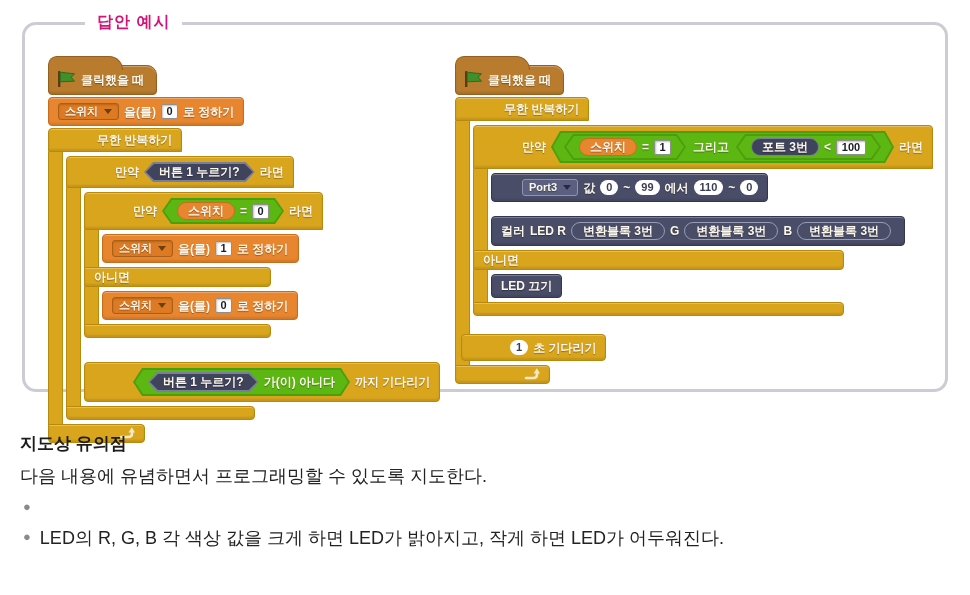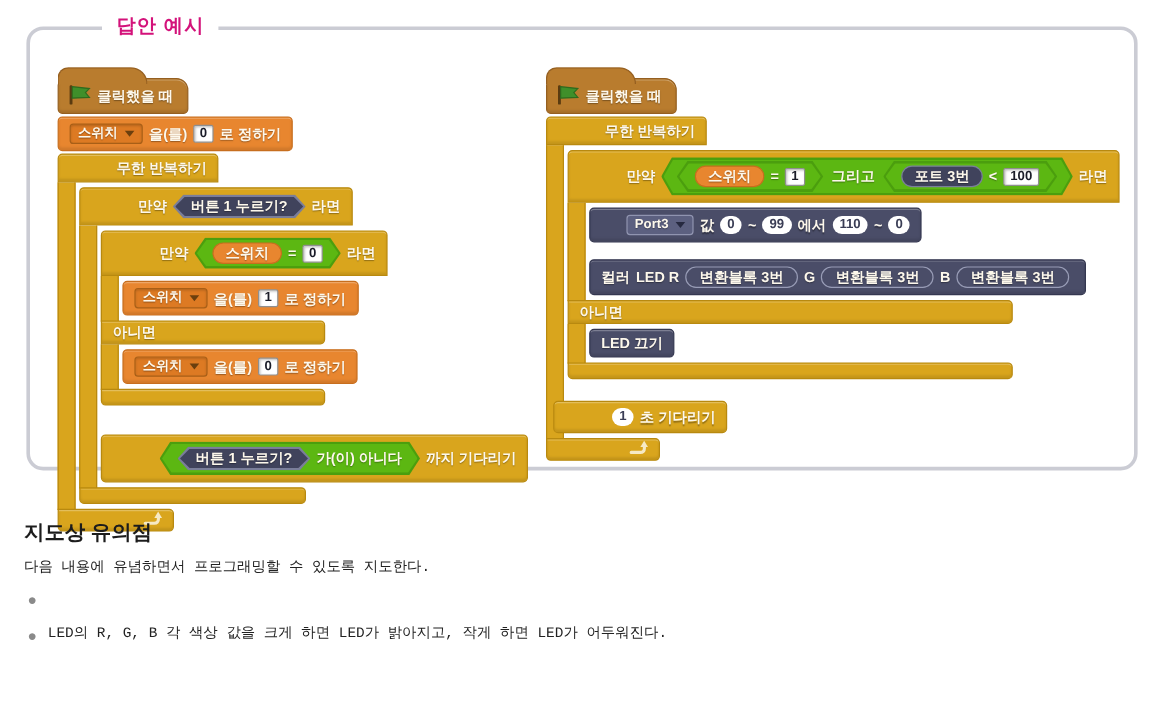--- a/index.html
+++ b/index.html
@@ -67,21 +67,21 @@
   .arr { width:0; height:0; border-left:4px solid transparent; border-right:4px solid transparent; }
   .dd-orange .arr { border-top:5px solid #6b3f0e; }
   .dd-navy   .arr { border-top:5px solid #262940; }
   .slot { border:1px solid #9underline; border:1px solid #989cb6; border-radius:999px;
           padding:2px 11px; background:#4a4d68; }
   .b { font-weight:700; }
 
   
   .notes { position:absolute; left:20px; top:432px; width:940px; color:#1c1c1c; }
   .notes h3 { font-size:17px; font-weight:700; font-family:"Liberation Sans",sans-serif; }
-  .notes p  { font-family:Liberation Mono, monospace; font-size:12px; margin-top:9px; color:#222; }
+  .notes p  { font-family:Liberation Sans, sans-serif; font-size:18px; margin-top:9px; color:#222; }
   .bullet-row { display:flex; align-items:flex-start; gap:9px; margin-top:8px; }
   .bullet-dot { color:#8a8a8a; font-size:13px; line-height:22px; padding-left:3px; }
   .bullet-row p { margin-top:0; }
 </style>
 </head>
 <body>
 
 <div class="page">
 
   <div class="panel">

